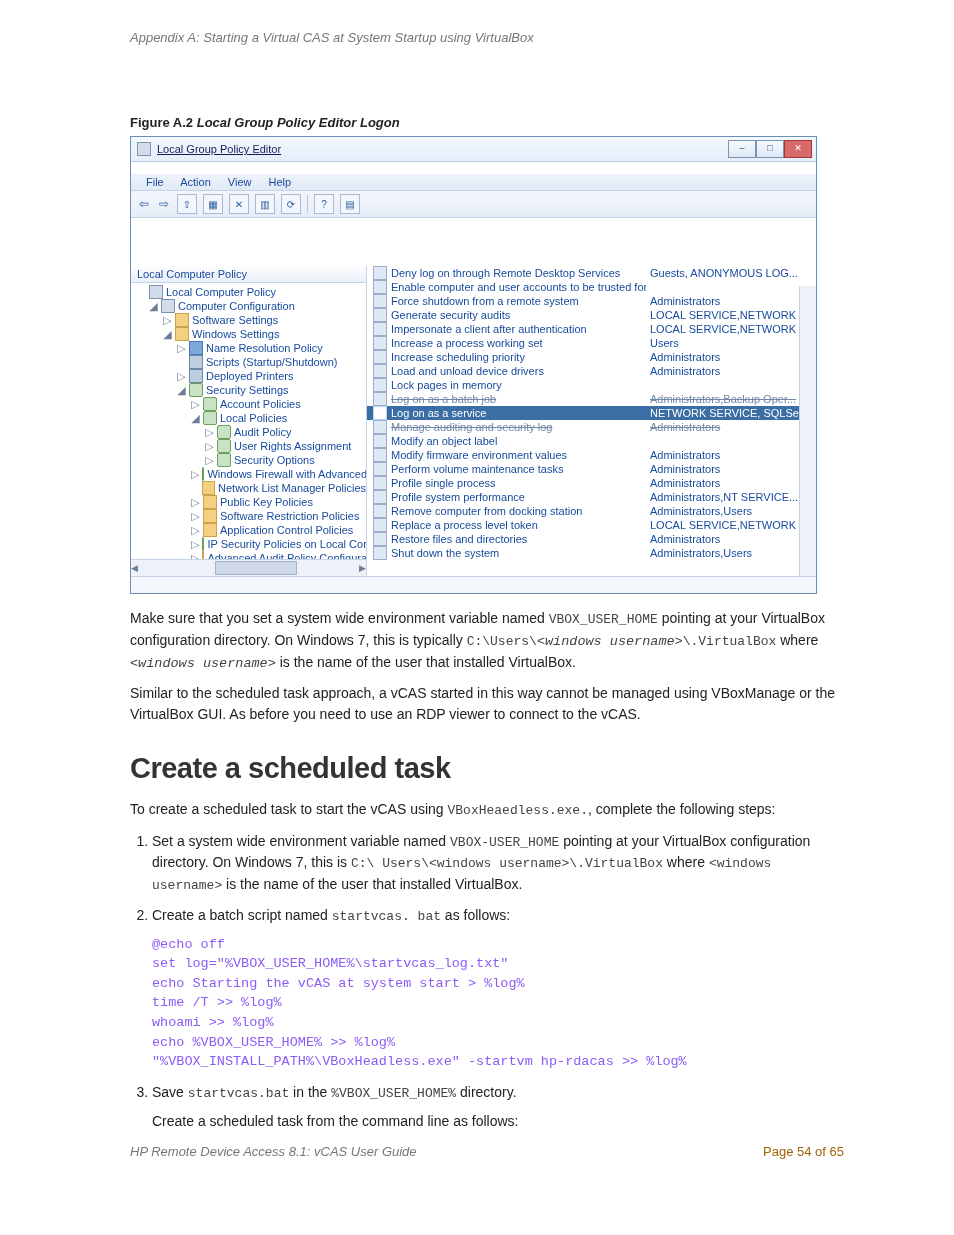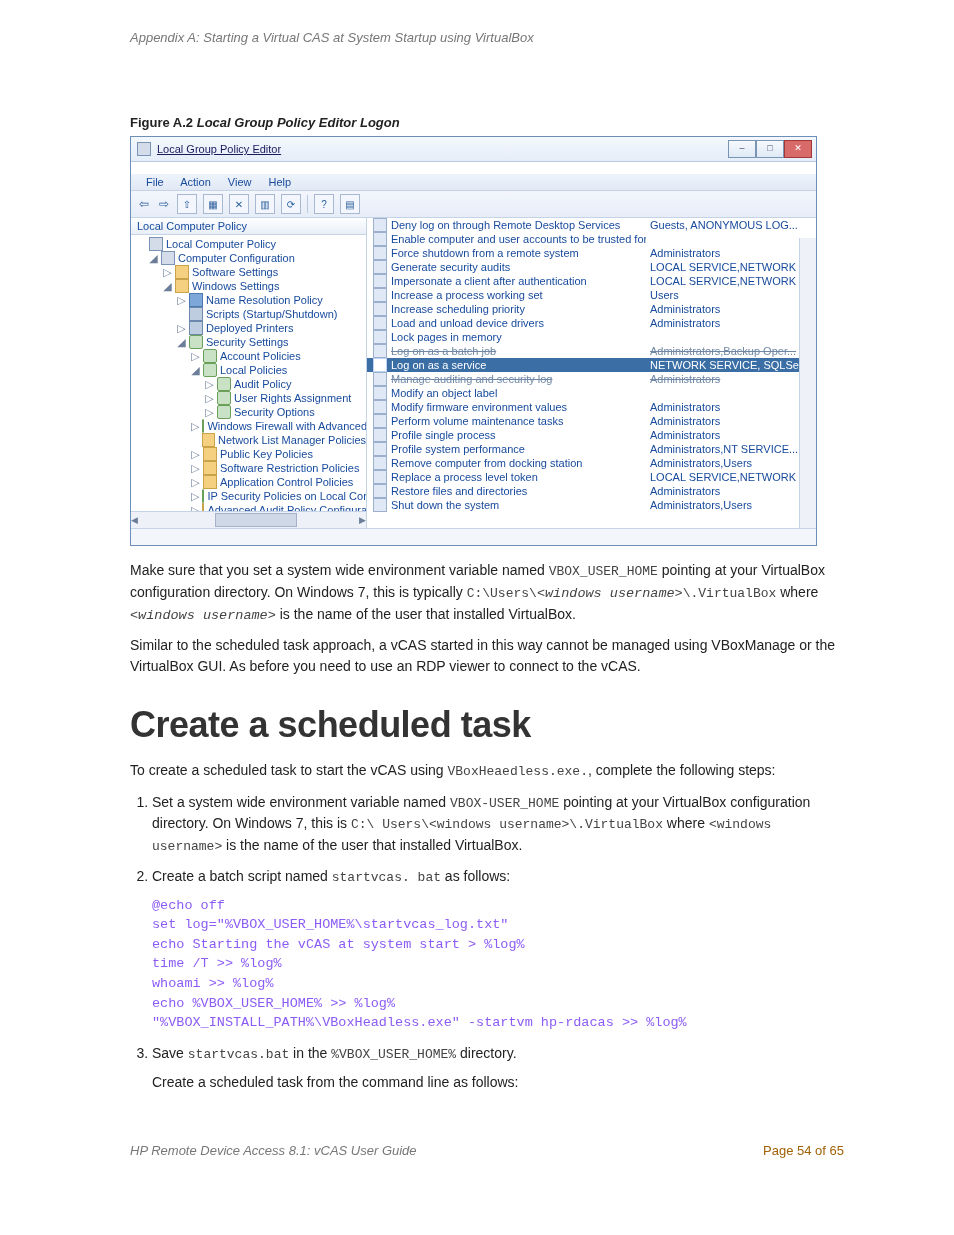--- a/index.html
+++ b/index.html
@@ -69,21 +69,21 @@
     background: linear-gradient(#f3f6fc,#e6edf7);
     padding: 3px 6px;
     border-bottom: 1px solid #c5d3e6;
     display:flex; gap:6px; align-items:center;
   }
   .tbtn {
     width:18px;height:18px;border:1px solid #a8b9d1;background:#f3f7fd;
     display:flex;align-items:center;justify-content:center;font-size:10px;color:#2b5e9c;
   }
   .tbtn.arrow { border:none; background:none; width:14px; font-size:12px;}
-  .panes { display:flex; height: 310px; }
+  .panes { display:flex; height: 310px; margin-top: 48px; }
   .tree {
     width: 235px; border-right:1px solid #c5d3e6;
     overflow:hidden; position:relative;
   }
   .tree-header,.list-header {
     background:linear-gradient(#fdfefe,#e9eff8);
     border-bottom:1px solid #c5d3e6;
     padding:2px 6px;
     color:#174a9c;
     display:flex;
@@ -121,21 +121,21 @@
   .list-vscroll{position:absolute;top:20px;bottom:0;right:0;width:16px;background:#eef2f8;border-left:1px solid #c5d3e6;}
   .statusbar{height:16px;border-top:1px solid #c5d3e6;background:#f3f6fb;}
 
   
   p.body { font-size: 14px; line-height: 1.45; margin: 10px 0; }
   code, .mono { font-family: "Courier New", monospace; font-size: 13px; color:#444;}
   .mono-ital { font-family:"Courier New",monospace; font-style:italic; font-size:13.5px; color:#444;}
   h2.section {
     font-family: Arial, sans-serif;
     font-weight: 900;
-    font-size: 36px;
+    font-size: 29px;
     color:#333;
     margin: 28px 0 14px 0;
     letter-spacing: -0.5px;
   }
   ol.steps { font-size:14px; line-height:1.5; padding-left: 22px; margin:8px 0;}
   ol.steps li { margin-bottom: 10px; }
   pre.code {
     font-family:"Courier New",monospace;
     font-size:13.5px; color:#8b5cf6;
     margin: 8px 0 8px 0px; white-space:pre; line-height:1.45;

